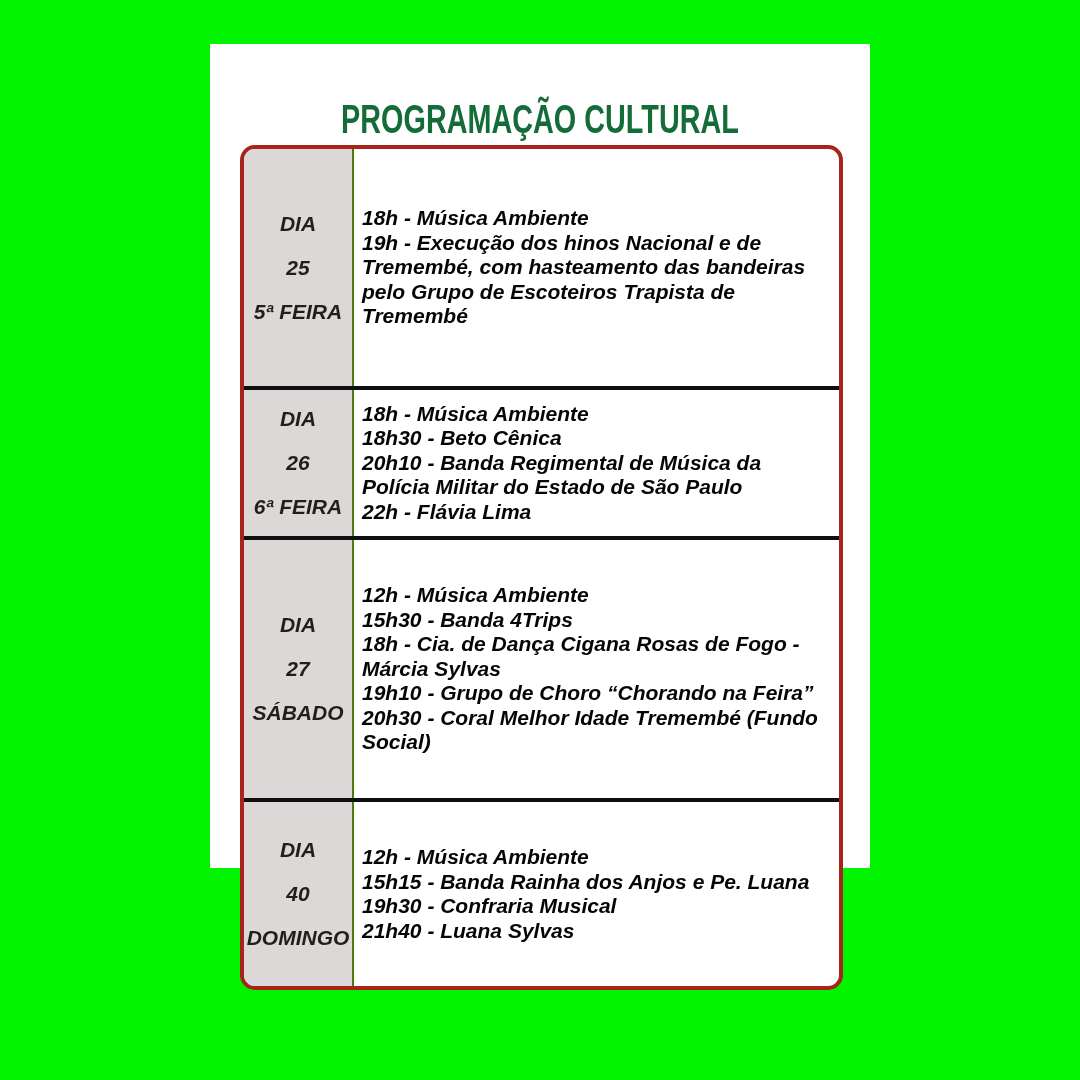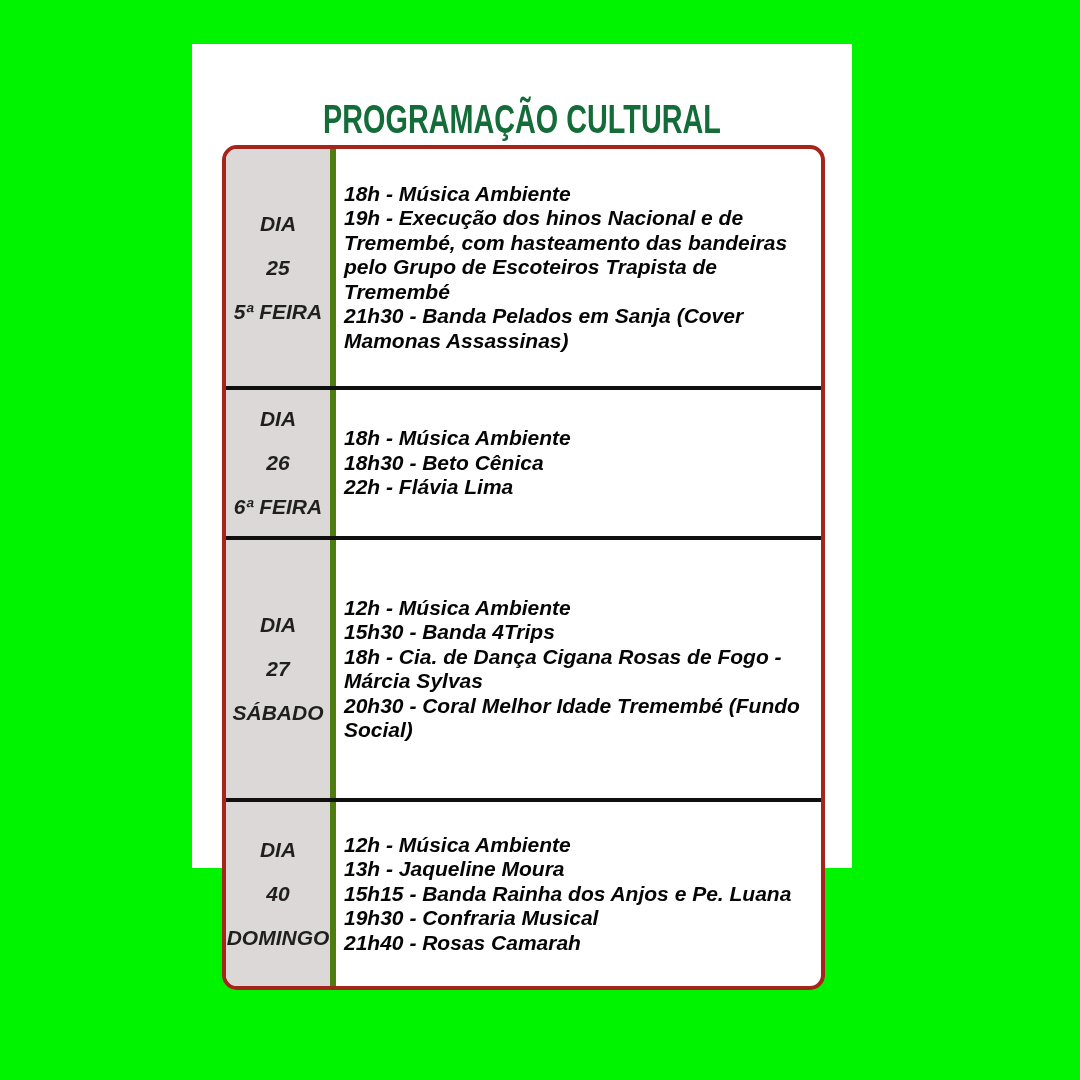--- a/index.html
+++ b/index.html
@@ -9,21 +9,21 @@
     overflow: hidden;
   }
   .canvas {
     position: relative;
     width: 1080px;
     height: 1080px;
     background: #00F400;
   }
   .page {
     position: absolute;
-    left: 192px;
+    left: 210px;
     top: 44px;
     width: 660px;
     height: 824px;
     background: #FFFFFF;
     padding-top: 52px;
   }
   .title {
     width: 100%;
     height: 46px;
     line-height: 46px;
@@ -52,21 +52,21 @@
   }
   .row + .row { border-top: 4px solid #0E0F0E; }
   .r1 { height: 237px; }
   .r2 { height: 150px; }
   .r3 { height: 262px; }
   .r4 { height: 188px; }
   .day-col {
     width: 110px;
     flex: 0 0 110px;
     background: #DBD8D7;
-    border-right: 6px solid #4d7c0f;
+    border-right: 2px solid #4d7c0f;
     display: flex;
     flex-direction: column;
     align-items: center;
     justify-content: center;
     gap: 20px;
     font-size: 21px;
     font-weight: bold;
     font-style: italic;
     color: #1F1F1D;
     line-height: 24px;
@@ -100,61 +100,61 @@
 
       <section class="row r1">
         <div class="day-col">
           <span>DIA</span>
           <span>25</span>
           <span>5ª FEIRA</span>
         </div>
         <div class="events-col">
           <p>18h - Música Ambiente</p>
           <p>19h - Execução dos hinos Nacional e de Tremembé, com hasteamento das bandeiras pelo Grupo de Escoteiros Trapista de Tremembé</p>
-          <p>21h30 - Banda Pelados em Sanja (Cover Mamonas Assassinas)</p>
         </div>
       </section>
 
       <section class="row r2">
         <div class="day-col">
           <span>DIA</span>
           <span>26</span>
           <span>6ª FEIRA</span>
         </div>
         <div class="events-col">
           <p>18h - Música Ambiente</p>
           <p>18h30 - Beto Cênica</p>
+          <p>20h10 - Banda Regimental de Música da Polícia Militar do Estado de São Paulo</p>
           <p>22h - Flávia Lima</p>
         </div>
       </section>
 
       <section class="row r3">
         <div class="day-col">
           <span>DIA</span>
           <span>27</span>
           <span>SÁBADO</span>
         </div>
         <div class="events-col">
           <p>12h - Música Ambiente</p>
           <p>15h30 - Banda 4Trips</p>
           <p>18h - Cia. de Dança Cigana Rosas de Fogo - Márcia Sylvas</p>
+          <p>19h10 - Grupo de Choro “Chorando na Feira”</p>
           <p>20h30 - Coral Melhor Idade Tremembé (Fundo Social)</p>
         </div>
       </section>
 
       <section class="row r4">
         <div class="day-col">
           <span>DIA</span>
           <span>40</span>
           <span>DOMINGO</span>
         </div>
         <div class="events-col">
           <p>12h - Música Ambiente</p>
-          <p>13h - Jaqueline Moura</p>
           <p>15h15 - Banda Rainha dos Anjos e Pe. Luana</p>
           <p>19h30 - Confraria Musical</p>
-          <p>21h40 - Rosas Camarah</p>
+          <p>21h40 - Luana Sylvas</p>
         </div>
       </section>
 
     </div>
   </div>
 </div>
 
 </body></html>

